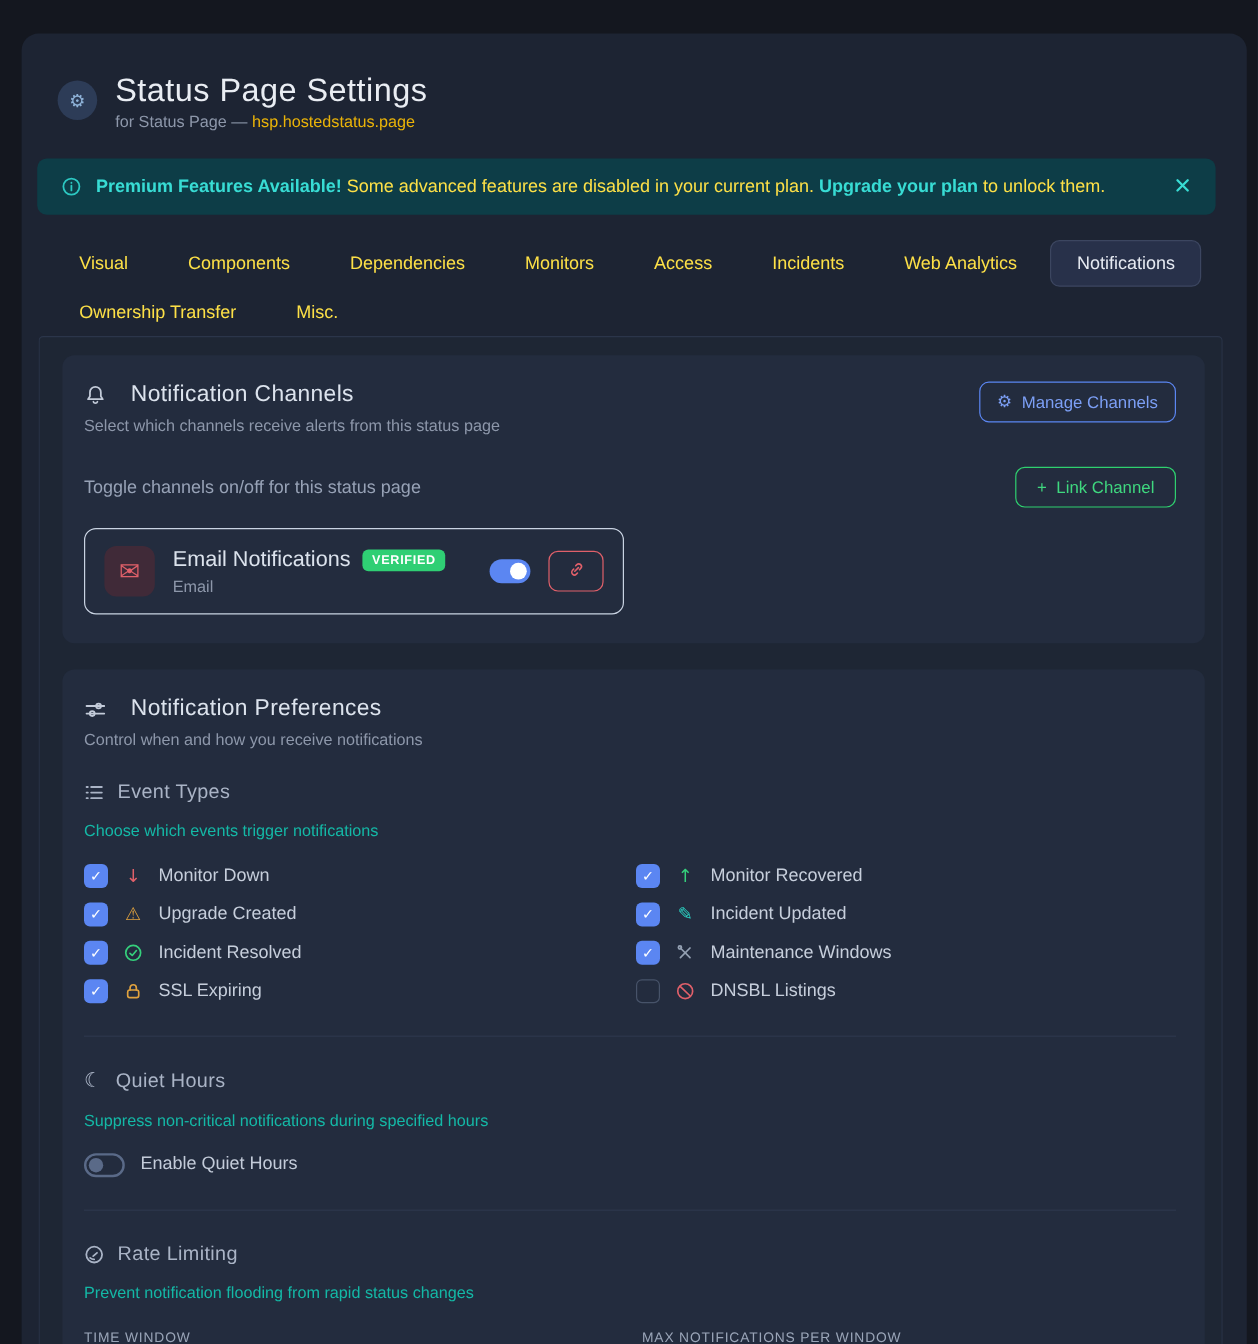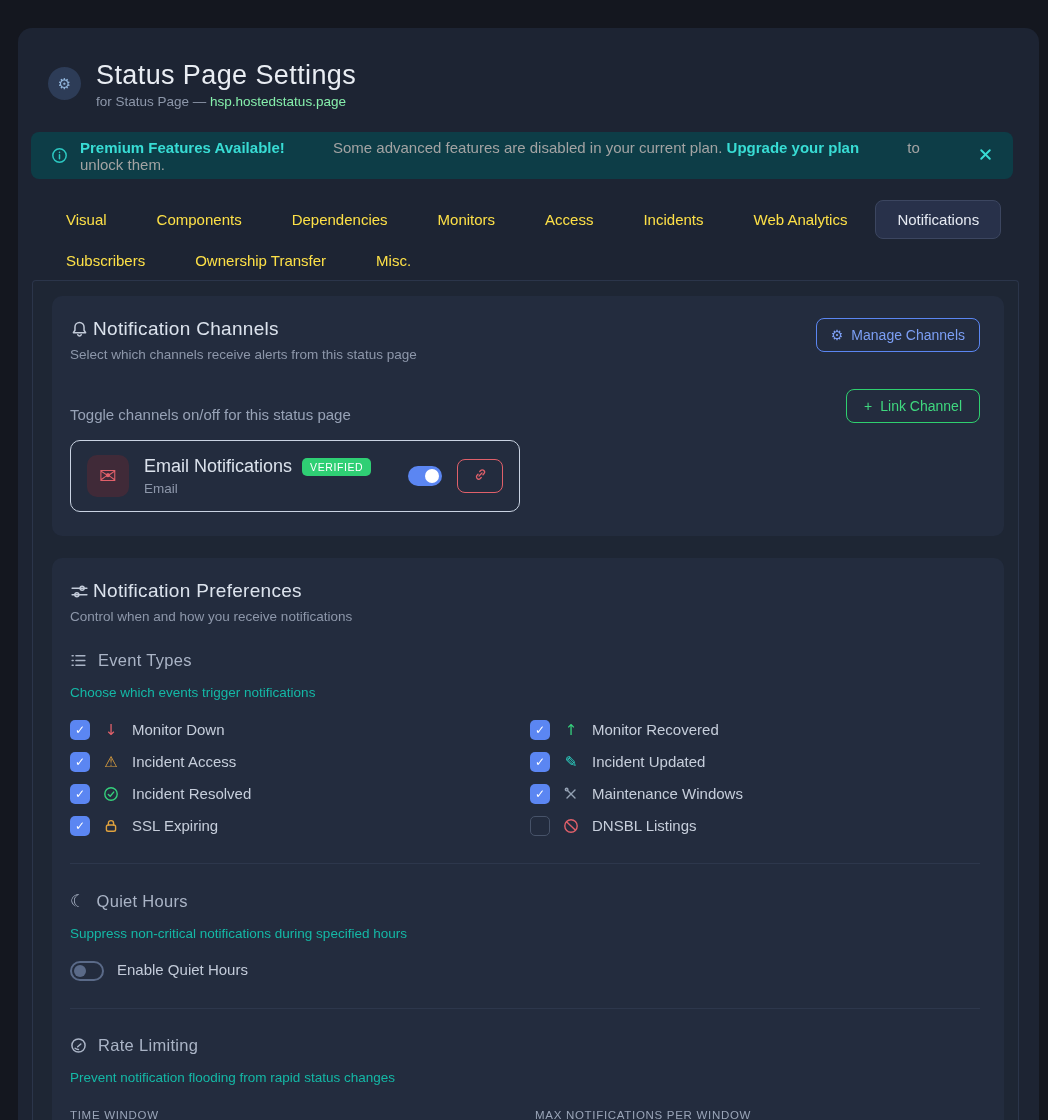--- a/index.html
+++ b/index.html
@@ -9,73 +9,73 @@
   .app { margin:28px 9px 0 18px; width:1021px; min-height:1092px;
          background:#1d2433; border-radius:14px 14px 0 0; }
 
   
   .header { display:flex; gap:15px; padding:32px 28px 0 30px; }
   .avatar { width:33px; height:33px; border-radius:50%; background:#2d3c57; color:#8fb3d9;
             display:flex; align-items:center; justify-content:center; font-size:15px;
             font-family:"DejaVu Sans",sans-serif; margin-top:7px; flex:0 0 auto; }
   .title { font-size:27px; font-weight:500; color:#e9edf3; letter-spacing:.4px; }
   .subtitle { margin-top:3px; font-size:13.5px; color:#8d97aa; }
-  .subtitle a { color:#86efac; text-decoration:none; }
+  .subtitle a { color:#eab308; text-decoration:none; }
 
   
   .banner { margin:23px 26px 0 13px; height:47px; background:#0d3d47; border-radius:8px;
             display:flex; align-items:center; gap:12px; padding:0 20px; font-size:15px; }
   .banner .b-bold { color:#38dcd4; font-weight:bold;text-align:center; }
-  .banner .b-text { color:#a3a3a3;padding-left:44px; }
+  .banner .b-text { color:#fde047; }
   .banner-close { margin-left:auto; background:none; border:none; cursor:pointer;
                   color:#38dcd4; display:flex; align-items:center; }
   .info-ic { color:#2cc8c2; display:flex; }
 
   
   .tabs { margin:21px 20px 0 26px; display:flex; flex-wrap:wrap; column-gap:6px; row-gap:2px; }
   .tab { padding:10px 21px; font-size:15px; color:#fde047; background:transparent;
          border:1px solid transparent; border-radius:8px; cursor:pointer;
          font-family:"Liberation Sans",sans-serif; }
   .tab.active { background:#28314a; border-color:#3c4660; color:#e6eaf2; }
 
   
   .panel { margin:0 20px 0 14px; border:1px solid #2b354a; border-bottom:none;
            border-radius:4px 4px 0 0; background:#1e2634; padding:15px 14px 24px 19px;
            min-height:850px; }
 
   .card { background:#232c3e; border-radius:10px; padding:22px 24px 24px 18px; }
   .card + .card { margin-top:22px; }
 
-  .sec-title { display:flex; align-items:center; gap:4px; font-size:19px;
+  .sec-title { display:flex; align-items:center; gap:20px; font-size:19px;
                color:#dce3ed; letter-spacing:.3px; }
   .sec-title .sic { color:#c3cbd9; display:flex; }
   .sec-sub { margin-top:7px; font-size:13.5px; color:#8d97aa; }
 
   .card-head { display:flex; justify-content:space-between; align-items:flex-start; }
 
   .btn { display:inline-flex; align-items:center; gap:8px; background:transparent;
          border-radius:8px; cursor:pointer; font-size:14px; padding:8px 14px;
          font-family:"Liberation Sans",sans-serif; }
   .btn-blue { border:1px solid #5b86f2; color:#7c9ff5; }
   .btn-green { border:1px solid #2fd06f; color:#3fd87f; padding:8px 17px; }
   .glyph { font-family:"DejaVu Sans",sans-serif; }
 
-  .hint-row { display:flex; justify-content:space-between; align-items:flex-end; margin-top:27px; }
+  .hint-row { display:flex; justify-content:space-between; align-items:center; margin-top:27px; }
   .hint { font-size:15px; color:#97a2b6; }
 
   
   .email-card { margin-top:17px; width:450px; border:1px solid #c9d3e2; border-radius:10px;
                 padding:14px 16px; display:flex; align-items:center; gap:15px; }
   .email-tile { width:42px; height:42px; border-radius:10px; background:#402a38; color:#e0606a;
                 display:flex; align-items:center; justify-content:center; font-size:21px;
                 font-family:"DejaVu Sans",sans-serif; flex:0 0 auto; }
   .email-info { flex:1 1 auto; }
   .email-name-row { display:flex; align-items:center; gap:10px; }
   .email-name { font-size:18px; color:#dbe2ec; }
-  .badge { background:#2fcf74; color:#ffffff; font-size:10.5px; font-weight:normal;
+  .badge { background:#2fcf74; color:#ffffff; font-size:10.5px; font-weight:bold;
            letter-spacing:.6px; padding:3px 8px; border-radius:5px; }
   .email-type { margin-top:4px; font-size:13.5px; color:#8d97aa; }
   .unlink-btn { width:46px; height:34px; border:1px solid #e0606a; background:transparent;
                 border-radius:8px; color:#e0606a; display:flex; align-items:center;
                 justify-content:center; cursor:pointer; }
 
   
   .toggle { width:34px; height:20px; border-radius:10px; position:relative; cursor:pointer;
             flex:0 0 auto; }
   .toggle.on { background:#5b86f2; }
@@ -154,21 +154,20 @@
 
   <div class="tabs" id="tabs">
       <button class="tab">Visual</button>
       <button class="tab">Components</button>
       <button class="tab">Dependencies</button>
       <button class="tab">Monitors</button>
       <button class="tab">Access</button>
       <button class="tab">Incidents</button>
       <button class="tab">Web Analytics</button>
       <button class="tab active">Notifications</button>
-      <button class="tab">Subscribers</button>
       <button class="tab">Ownership Transfer</button>
       <button class="tab">Misc.</button>
     </div>
 
   <div class="panel">
 
     <div class="card">
       <div class="card-head">
         <div>
           <div class="sec-title">
@@ -257,21 +256,21 @@
             <span class="ev-label">Monitor Down</span>
           </div>
           <div class="event">
             <div class="checkbox checked">✓</div>
             <span class="ev-ic" style="color: rgb(53, 208, 124);">↑</span>
             <span class="ev-label">Monitor Recovered</span>
           </div>
           <div class="event">
             <div class="checkbox checked">✓</div>
             <span class="ev-ic" style="color: rgb(224, 162, 62);">⚠</span>
-            <span class="ev-label">Incident Access</span>
+            <span class="ev-label">Upgrade Created</span>
           </div>
           <div class="event">
             <div class="checkbox checked">✓</div>
             <span class="ev-ic" style="color: rgb(43, 212, 196);">✎</span>
             <span class="ev-label">Incident Updated</span>
           </div>
           <div class="event">
             <div class="checkbox checked">✓</div>
             <span class="ev-ic" style="color: rgb(53, 208, 124);">
               <svg class="ic" width="16" height="16" viewBox="0 0 16 16">

